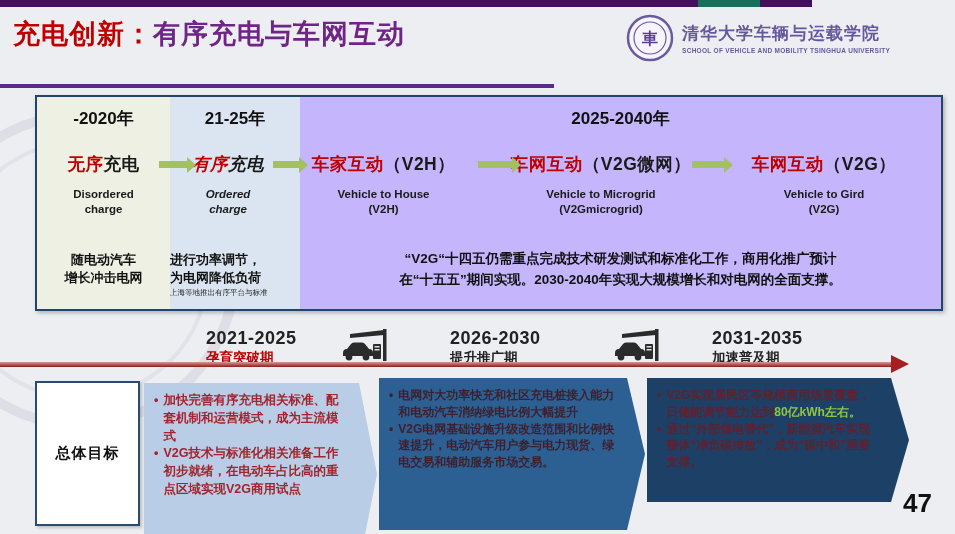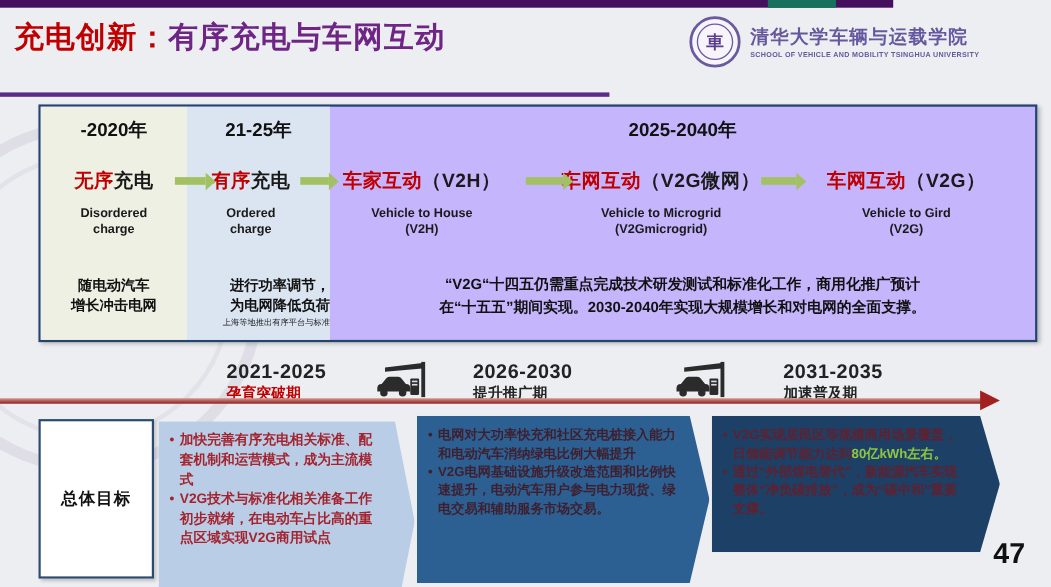--- a/index.html
+++ b/index.html
@@ -39,46 +39,46 @@
   .colbg2 { left:133px; width:130px; background:#dbe5f1; }
 
   .period-row { position:absolute; top:10px; left:0; width:100%; display:flex;
     font-size:17px; font-weight:bold; color:#111; }
   .pc1 { width:133px; text-align:center; }
   .pc2 { width:130px; text-align:center; }
   .pc3 { flex:1; text-align:center; }
 
   .stage-row { position:absolute; top:56px; left:0; width:100%; display:flex; }
   .sc { text-align:center; }
-  .sc1 { width:133px; } .sc2 { width:116px; } .sc3 { width:195px; } .sc4 { width:240px; } .sc5 { width:206px; }
+  .sc1 { width:133px; } .sc2 { width:116px;font-style:italic; } .sc3 { width:195px; } .sc4 { width:240px; } .sc5 { width:206px; }
   .sc .cn { font-size:17.5px; font-weight:bold; color:#1a1a1a; line-height:22px; letter-spacing:0.5px; white-space:nowrap; }
   .sc .cn .red { color:#c00000; }
   .sc .en { margin-top:12px; font-size:11.5px; font-weight:bold; color:#1a1a1a; line-height:1.3; }
 
   .garrow { position:absolute; height:7px; background:#a3c162; top:64px; }
   .garrow::after { content:""; position:absolute; right:-9px; top:-4.5px;
     border-left:9px solid #a3c162; border-top:8px solid transparent; border-bottom:8px solid transparent; }
   .ga1 { left:122px; width:28px; }
   .ga2 { left:236px; width:26px; }
   .ga3 { left:441px; width:34px; }
   .ga4 { left:655px; width:32px; }
 
   .note-row { position:absolute; top:146px; left:0; width:100%; display:flex; color:#111; }
   .nc1 { width:133px; font-size:13px; font-weight:bold; text-align:center; line-height:1.35; padding-top:8px; }
-  .nc2 { width:130px; font-size:13px; font-weight:bold; text-align:right; line-height:1.35; padding-top:8px; }
+  .nc2 { width:130px; font-size:13px; font-weight:bold; text-align:left; line-height:1.35; padding-top:8px; }
   .subnote { font-size:7.5px; font-weight:normal; margin-top:2px; color:#222; }
   .nc3 { flex:1; font-size:13.5px; font-weight:bold; text-align:center; line-height:1.55; padding-top:6px; }
 
   
   .phase { position:absolute; font-weight:bold; }
   .phase .years { font-size:18px; color:#222; letter-spacing:0.5px; }
   .phase .plabel { font-size:13.5px; color:#222; }
   .phase1 .plabel { color:#c00000; }
   .ph1 { left:206px; top:328px; }
-  .ph2 { left:430px; top:328px; }
+  .ph2 { left:450px; top:328px; }
   .ph3 { left:712px; top:328px; }
   .car-icon { position:absolute; width:58px; height:36px; }
   .ci1 { left:340px; top:327px; }
   .ci2 { left:612px; top:327px; }
   .timeline-arrow-line { position:absolute; left:0; top:362px; width:893px; height:5px;
     background:linear-gradient(#d89a94,#8e1d1d); }
   .timeline-arrow-head { position:absolute; left:891px; top:355px; width:0; height:0;
     border-left:18px solid #a32020; border-top:9px solid transparent; border-bottom:9px solid transparent; }
 
   

